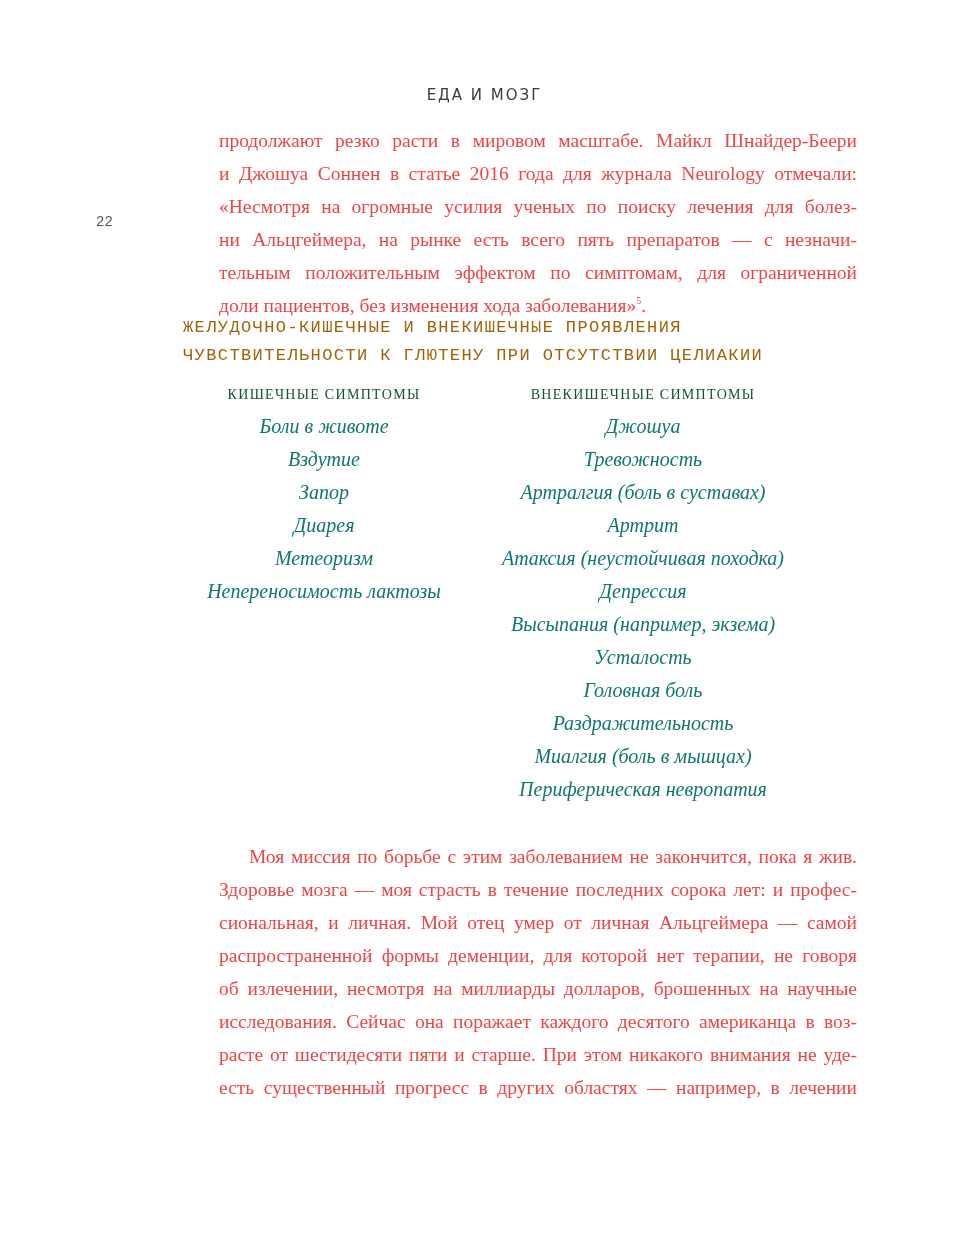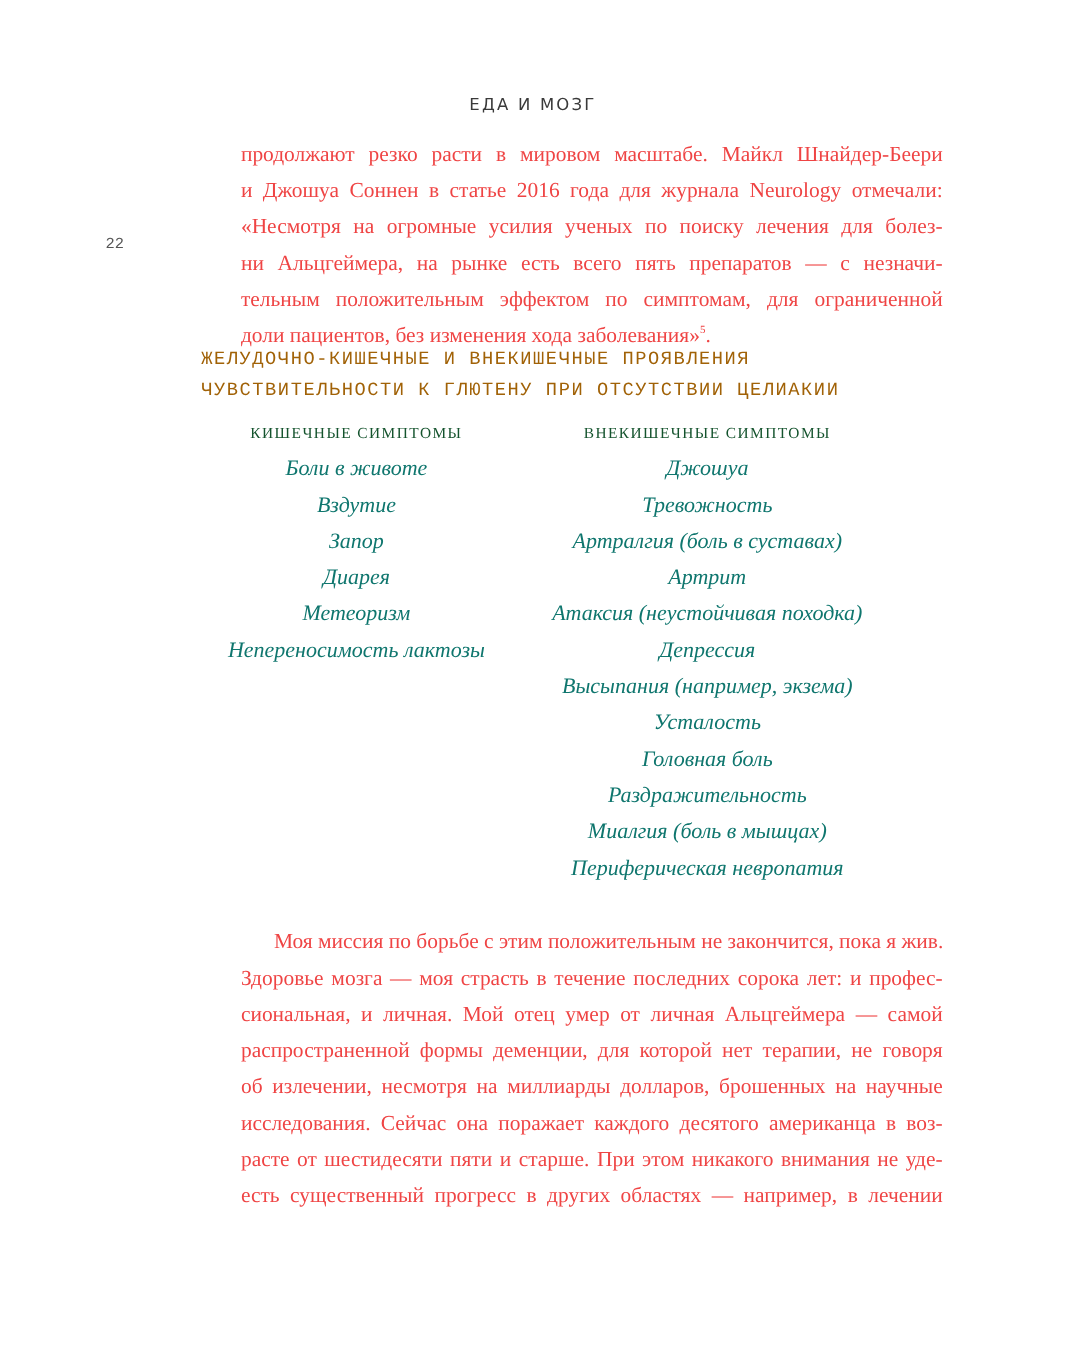--- a/index.html
+++ b/index.html
@@ -87,21 +87,21 @@
     <div class="col-item">Высыпания (например, экзема)</div>
     <div class="col-item">Усталость</div>
     <div class="col-item">Головная боль</div>
     <div class="col-item">Раздражительность</div>
     <div class="col-item">Миалгия (боль в мышцах)</div>
     <div class="col-item">Периферическая невропатия</div>
   </div>
 </div>
 
 <div class="text-block" style="top:840px;">
-  <span class="line indent">Моя миссия по борьбе с этим положительным не закончится, пока я жив.</span>
+  <span class="line indent">Моя миссия по борьбе с этим заболеванием не закончится, пока я жив.</span>
   <span class="line">Здоровье мозга — моя страсть в течение последних сорока лет: и профес-</span>
   <span class="line">сиональная, и личная. Мой отец умер от личная Альцгеймера — самой</span>
   <span class="line">распространенной формы деменции, для которой нет терапии, не говоря</span>
   <span class="line">об излечении, несмотря на миллиарды долларов, брошенных на научные</span>
   <span class="line">исследования. Сейчас она поражает каждого десятого американца в воз-</span>
   <span class="line">расте от шестидесяти пяти и старше. При этом никакого внимания не уде-</span>
   <span class="line">есть существенный прогресс в других областях — например, в лечении</span>
 </div>
 
 </body></html>

